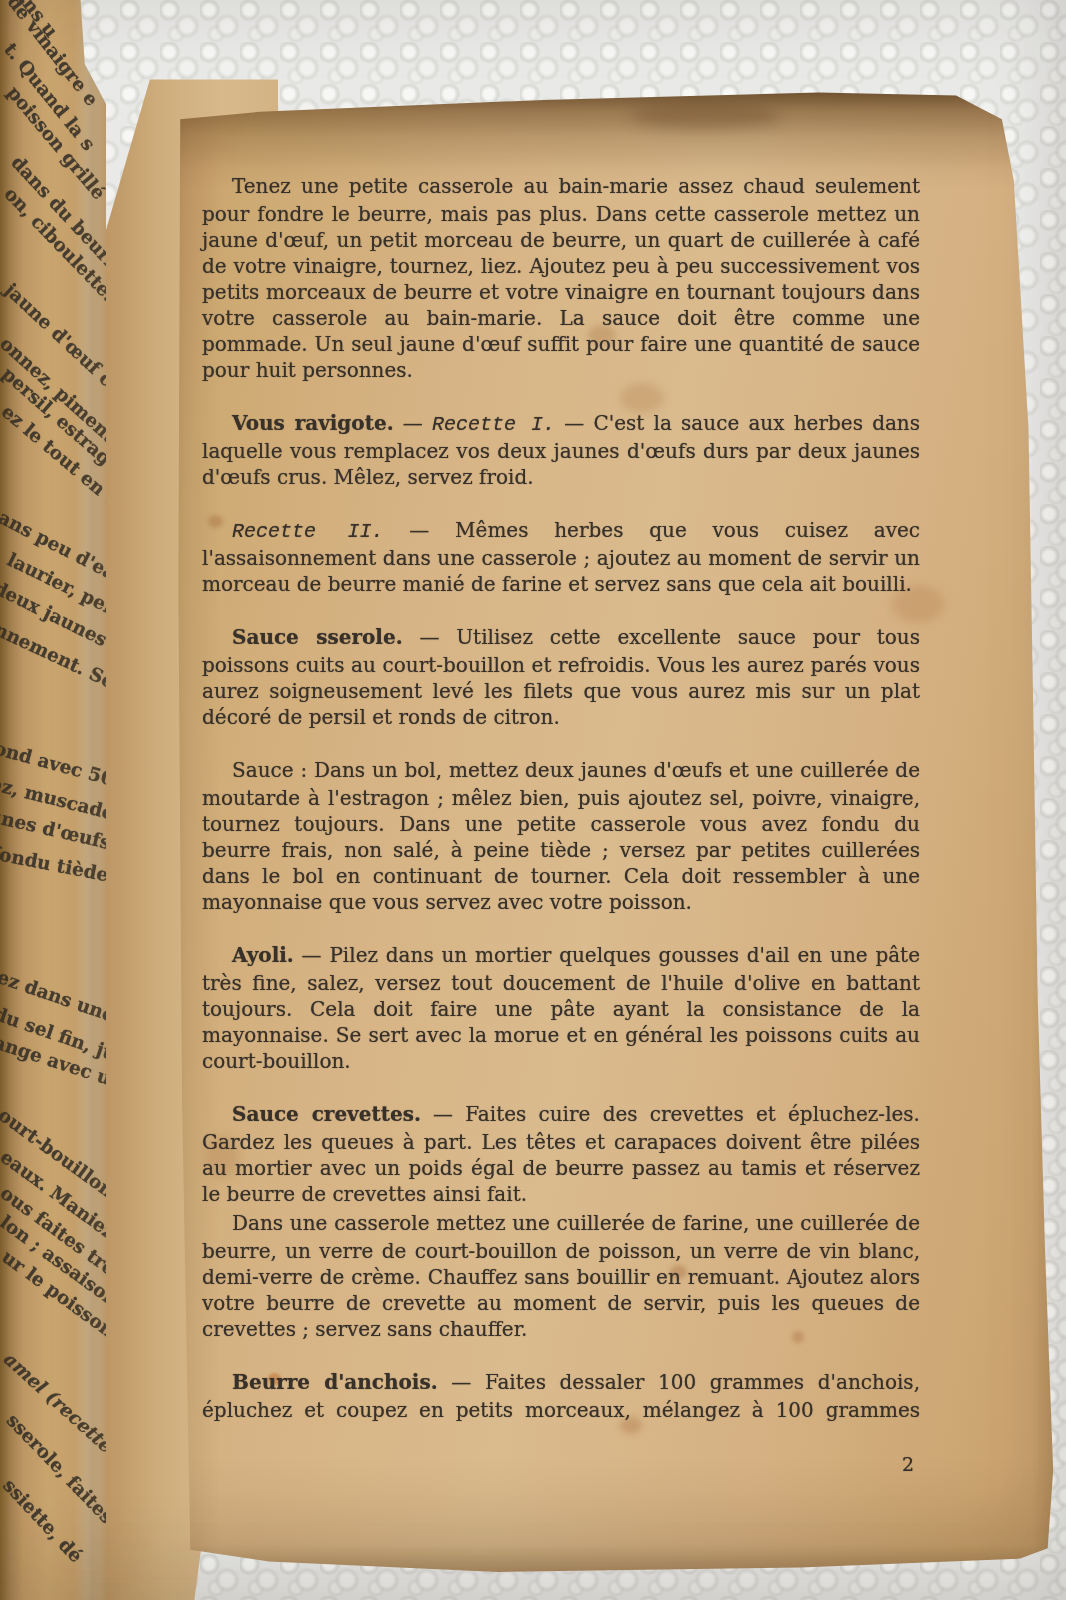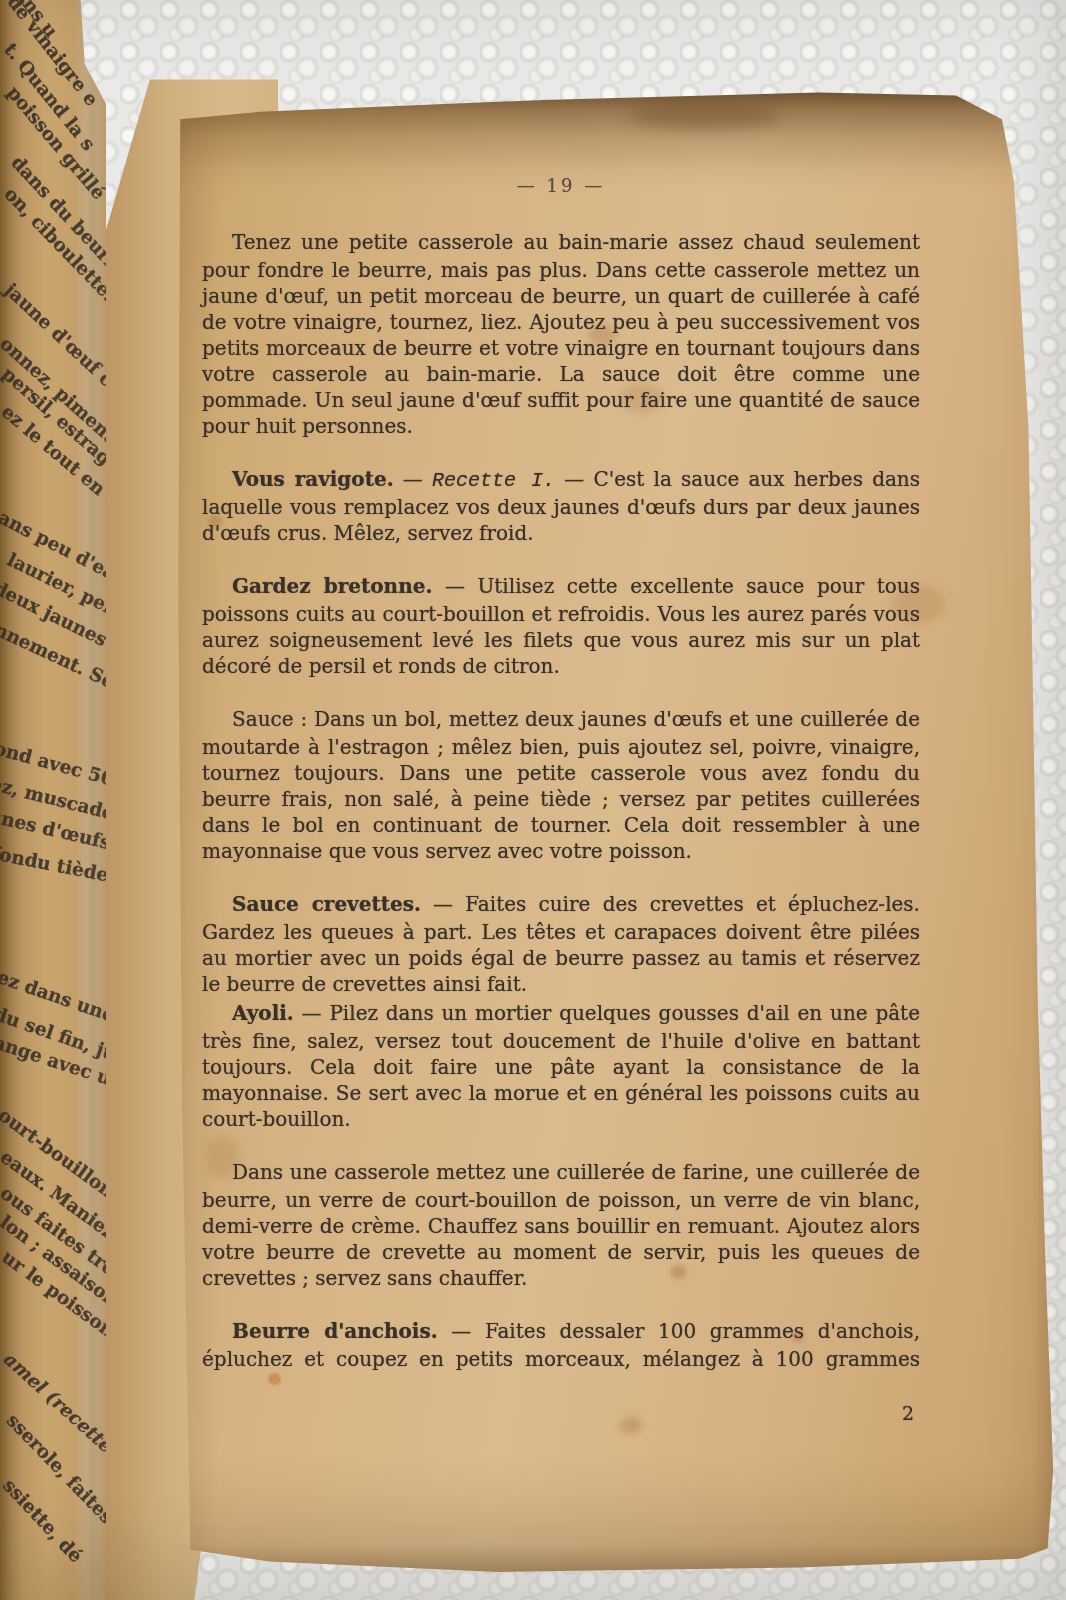--- a/index.html
+++ b/index.html
@@ -128,34 +128,34 @@
     <div class="stain" style="top:298px;left:470px;width:44px;height:30px;background:rgba(160,100,50,.22);filter:blur(4px)"></div>
     <div class="stain" style="top:430px;left:58px;width:15px;height:13px;background:rgba(150,90,45,.32);filter:blur(2px)"></div>
     <div class="stain" style="top:500px;left:742px;width:52px;height:38px;background:rgba(165,105,55,.22);filter:blur(5px)"></div>
     <div class="stain" style="top:1050px;left:56px;width:34px;height:44px;background:rgba(140,80,40,.16);filter:blur(5px)"></div>
     <div class="stain" style="top:1180px;left:520px;width:17px;height:14px;background:rgba(150,85,40,.30);filter:blur(2px)"></div>
     <div class="stain" style="top:1246px;left:642px;width:12px;height:12px;background:rgba(160,90,45,.30);filter:blur(2px)"></div>
     <div class="stain" style="top:1332px;left:470px;width:22px;height:17px;background:rgba(150,85,40,.26);filter:blur(3px)"></div>
     <div class="stain" style="top:1288px;left:118px;width:13px;height:12px;background:rgba(190,100,35,.45);filter:blur(1px)"></div>
 
     <div class="content">
-      <div class="page-number">— 19 —</div>
 
       <p class="para"><span class="lead"></span><span></span><em class="it"></em><span class="body-text">Tenez une petite casserole au bain-marie assez chaud seulement pour fondre le beurre, mais pas plus. Dans cette casserole mettez un jaune d'œuf, un petit morceau de beurre, un quart de cuillerée à café de votre vinaigre, tournez, liez. Ajoutez peu à peu successivement vos petits morceaux de beurre et votre vinaigre en tournant toujours dans votre casserole au bain-marie. La sauce doit être comme une pommade. Un seul jaune d'œuf suffit pour faire une quantité de sauce pour huit personnes.</span></p>
 
       <p class="para"><span class="lead">Vous ravigote.</span><span> — </span><em class="it">Recette I.</em><span class="body-text"> — C'est la sauce aux herbes dans laquelle vous remplacez vos deux jaunes d'œufs durs par deux jaunes d'œufs crus. Mêlez, servez froid.</span></p>
 
+      <p class="para"><span class="lead"></span><span></span><em class="it">Recette II.</em><span class="body-text"> — Mêmes herbes que vous cuisez avec l'assaisonnement dans une casserole ; ajoutez au moment de servir un morceau de beurre manié de farine et servez sans que cela ait bouilli.</span></p>
 
-      <p class="para"><span class="lead">Gardez bretonne.</span><span></span><em class="it"></em><span class="body-text"> — Utilisez cette excellente sauce pour tous poissons cuits au court-bouillon et refroidis. Vous les aurez parés vous aurez soigneusement levé les filets que vous aurez mis sur un plat décoré de persil et ronds de citron.</span></p>
+      <p class="para"><span class="lead">Sauce sserole.</span><span></span><em class="it"></em><span class="body-text"> — Utilisez cette excellente sauce pour tous poissons cuits au court-bouillon et refroidis. Vous les aurez parés vous aurez soigneusement levé les filets que vous aurez mis sur un plat décoré de persil et ronds de citron.</span></p>
 
       <p class="para"><span class="lead"></span><span></span><em class="it"></em><span class="body-text">Sauce : Dans un bol, mettez deux jaunes d'œufs et une cuillerée de moutarde à l'estragon ; mêlez bien, puis ajoutez sel, poivre, vinaigre, tournez toujours. Dans une petite casserole vous avez fondu du beurre frais, non salé, à peine tiède ; versez par petites cuillerées dans le bol en continuant de tourner. Cela doit ressembler à une mayonnaise que vous servez avec votre poisson.</span></p>
 
+      <p class="para"><span class="lead">Ayoli.</span><span></span><em class="it"></em><span class="body-text"> — Pilez dans un mortier quelques gousses d'ail en une pâte très fine, salez, versez tout doucement de l'huile d'olive en battant toujours. Cela doit faire une pâte ayant la consistance de la mayonnaise. Se sert avec la morue et en général les poissons cuits au court-bouillon.</span></p>
+
       <p class="para no-gap"><span class="lead">Sauce crevettes.</span><span></span><em class="it"></em><span class="body-text"> — Faites cuire des crevettes et épluchez-les. Gardez les queues à part. Les têtes et carapaces doivent être pilées au mortier avec un poids égal de beurre passez au tamis et réservez le beurre de crevettes ainsi fait.</span></p>
-
-      <p class="para"><span class="lead">Ayoli.</span><span></span><em class="it"></em><span class="body-text"> — Pilez dans un mortier quelques gousses d'ail en une pâte très fine, salez, versez tout doucement de l'huile d'olive en battant toujours. Cela doit faire une pâte ayant la consistance de la mayonnaise. Se sert avec la morue et en général les poissons cuits au court-bouillon.</span></p>
 
       <p class="para"><span class="lead"></span><span></span><em class="it"></em><span class="body-text">Dans une casserole mettez une cuillerée de farine, une cuillerée de beurre, un verre de court-bouillon de poisson, un verre de vin blanc, demi-verre de crème. Chauffez sans bouillir en remuant. Ajoutez alors votre beurre de crevette au moment de servir, puis les queues de crevettes ; servez sans chauffer.</span></p>
 
       <p class="para last"><span class="lead">Beurre d'anchois.</span><span></span><em class="it"></em><span class="body-text"> — Faites dessaler 100 grammes d'anchois, épluchez et coupez en petits morceaux, mélangez à 100 grammes</span></p>
 
       <div class="signature">2</div>
     </div>
   </div>
 
 </div>

